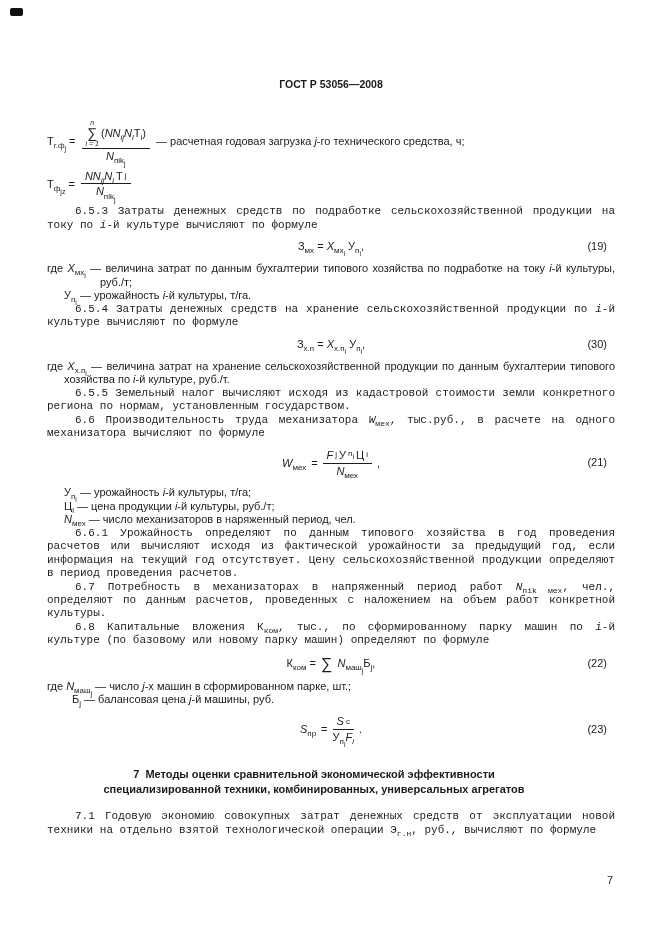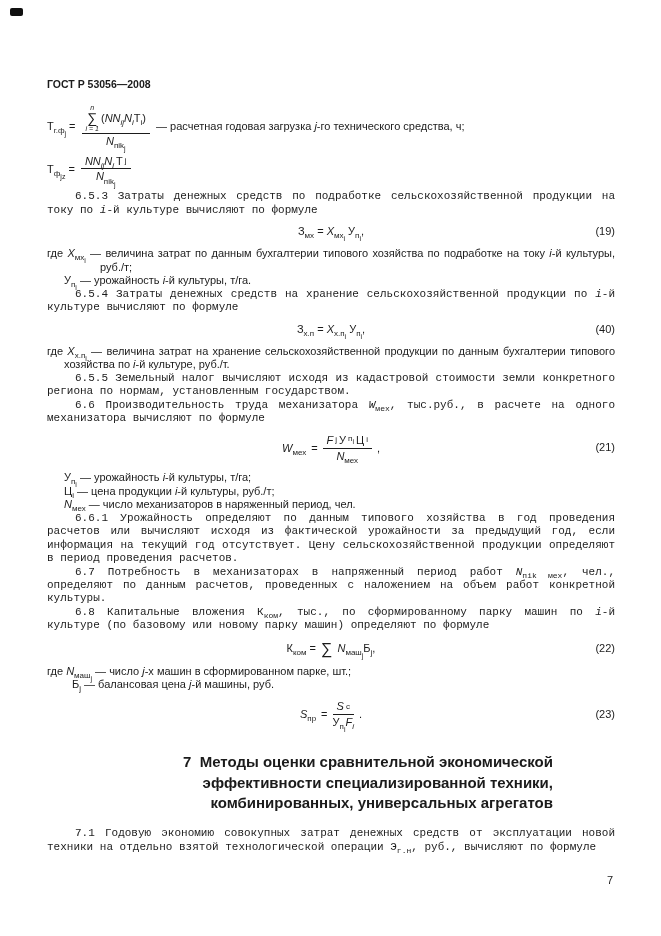--- a/index.html
+++ b/index.html
@@ -7,21 +7,21 @@
   body {
     background:#ffffff;
     font-family:"Liberation Sans", sans-serif;
     font-size:11px;
     color:#1b1b1b;
     position:relative;
     overflow:hidden;
   }
   .scan-mark { position:absolute; left:10px; top:8px; width:13px; height:8px; background:#101010; border-radius:2px; }
   .page { padding:78px 46px 0 47px; }
-  .header { text-align:left; font-weight:bold; font-size:10.5px; margin-bottom:14px; }
+  .header { text-align:center; font-weight:bold; font-size:10.5px; margin-bottom:29px; }
   .para { text-align:justify; line-height:1.22; }
   .para.indent { text-indent:28px;font-family:Liberation Mono, monospace; }
   .where { line-height:1.24; text-align:justify; }
   .hang-53 { padding-left:53px; text-indent:-53px; }
   .hang-17 { padding-left:17px; text-indent:-17px; }
   .ind-17 { margin-left:17px; }
   .ind-25 { margin-left:25px; }
   i { font-style:italic; }
   sub { font-size:8px; line-height:0;text-align:right; }
   sub sub { font-size:7px; }
@@ -29,23 +29,23 @@
   .lead-formula { display:flex; align-items:center; gap:6px; margin:2px 0 6px 0; line-height:1.15; }
   .frac { display:inline-flex; flex-direction:column; align-items:center; vertical-align:middle; }
   .frac .num { border-bottom:1px solid #1b1b1b; padding:0 4px 1px 4px; display:inline-flex; align-items:center; gap:2px; }
   .frac .den { padding-top:1px; }
   .sigma { display:inline-flex; flex-direction:column; align-items:center; line-height:1; }
   .sigma .lim { font-size:7px; font-style:italic; }
   .sigma .sig { font-size:14px; }
   
   .formula-row { position:relative; text-align:center; margin:8px 0; line-height:1.2; }
   .formula-center { display:inline-flex; align-items:center; gap:5px; }
-  .formula-number { position:absolute; right:0; top:50%; transform:translateY(-50%); }
+  .formula-number { position:absolute; right:8px; top:50%; transform:translateY(-50%); }
   .big-sigma { font-size:16px; line-height:1; }
-  .h7 { font-weight:bold; font-size:15px; line-height:1.38; margin:22px 0 13px 28px; max-width:478px; text-align:right; }
+  .h7 { font-weight:bold; font-size:11px; line-height:1.38; margin:22px 0 13px 28px; max-width:478px; text-align:center; }
   .page-number { position:absolute; right:48px; bottom:50px; font-size:11px; }
 </style>
 </head>
 <body>
 
 <div class="scan-mark"></div>
 
 <div class="page">
 
   <div class="header">ГОСТ Р 53056—2008</div>
@@ -81,21 +81,21 @@
     <span class="formula-number">(19)</span>
   </div>
 
   <div class="where hang-53">где <i>X</i><sub>мх<sub>i</sub></sub> — величина затрат по данным бухгалтерии типового хозяйства по подработке на току <i>i</i>-й культуры, руб./т;</div>
   <div class="where ind-17">У<sub>п<sub>i</sub></sub> — урожайность <i>i</i>-й культуры, т/га.</div>
 
   <div class="para indent">6.5.4 Затраты денежных средств на хранение сельскохозяйственной продукции по <i>i</i>-й культуре вычисляют по формуле</div>
 
   <div class="formula-row">
     <span>З<sub>х.п</sub> = <i>X</i><sub>х.п<sub>i</sub></sub> У<sub>п<sub>i</sub></sub>,</span>
-    <span class="formula-number">(40)</span>
+    <span class="formula-number">(30)</span>
   </div>
 
   <div class="where hang-17">где <i>X</i><sub>х.п<sub>i</sub></sub> — величина затрат на хранение сельскохозяйственной продукции по данным бухгалтерии типового хозяйства по <i>i</i>-й культуре, руб./т.</div>
 
   <div class="para indent">6.5.5 Земельный налог вычисляют исходя из кадастровой стоимости земли конкретного региона по нормам, установленным государством.</div>
   <div class="para indent">6.6 Производительность труда механизатора <i>W</i><sub>мех</sub>, тыс.руб., в расчете на одного механизатора вычисляют по формуле</div>
 
   <div class="formula-row">
     <span class="formula-center">
       <span><i>W</i><sub>мех</sub></span>

